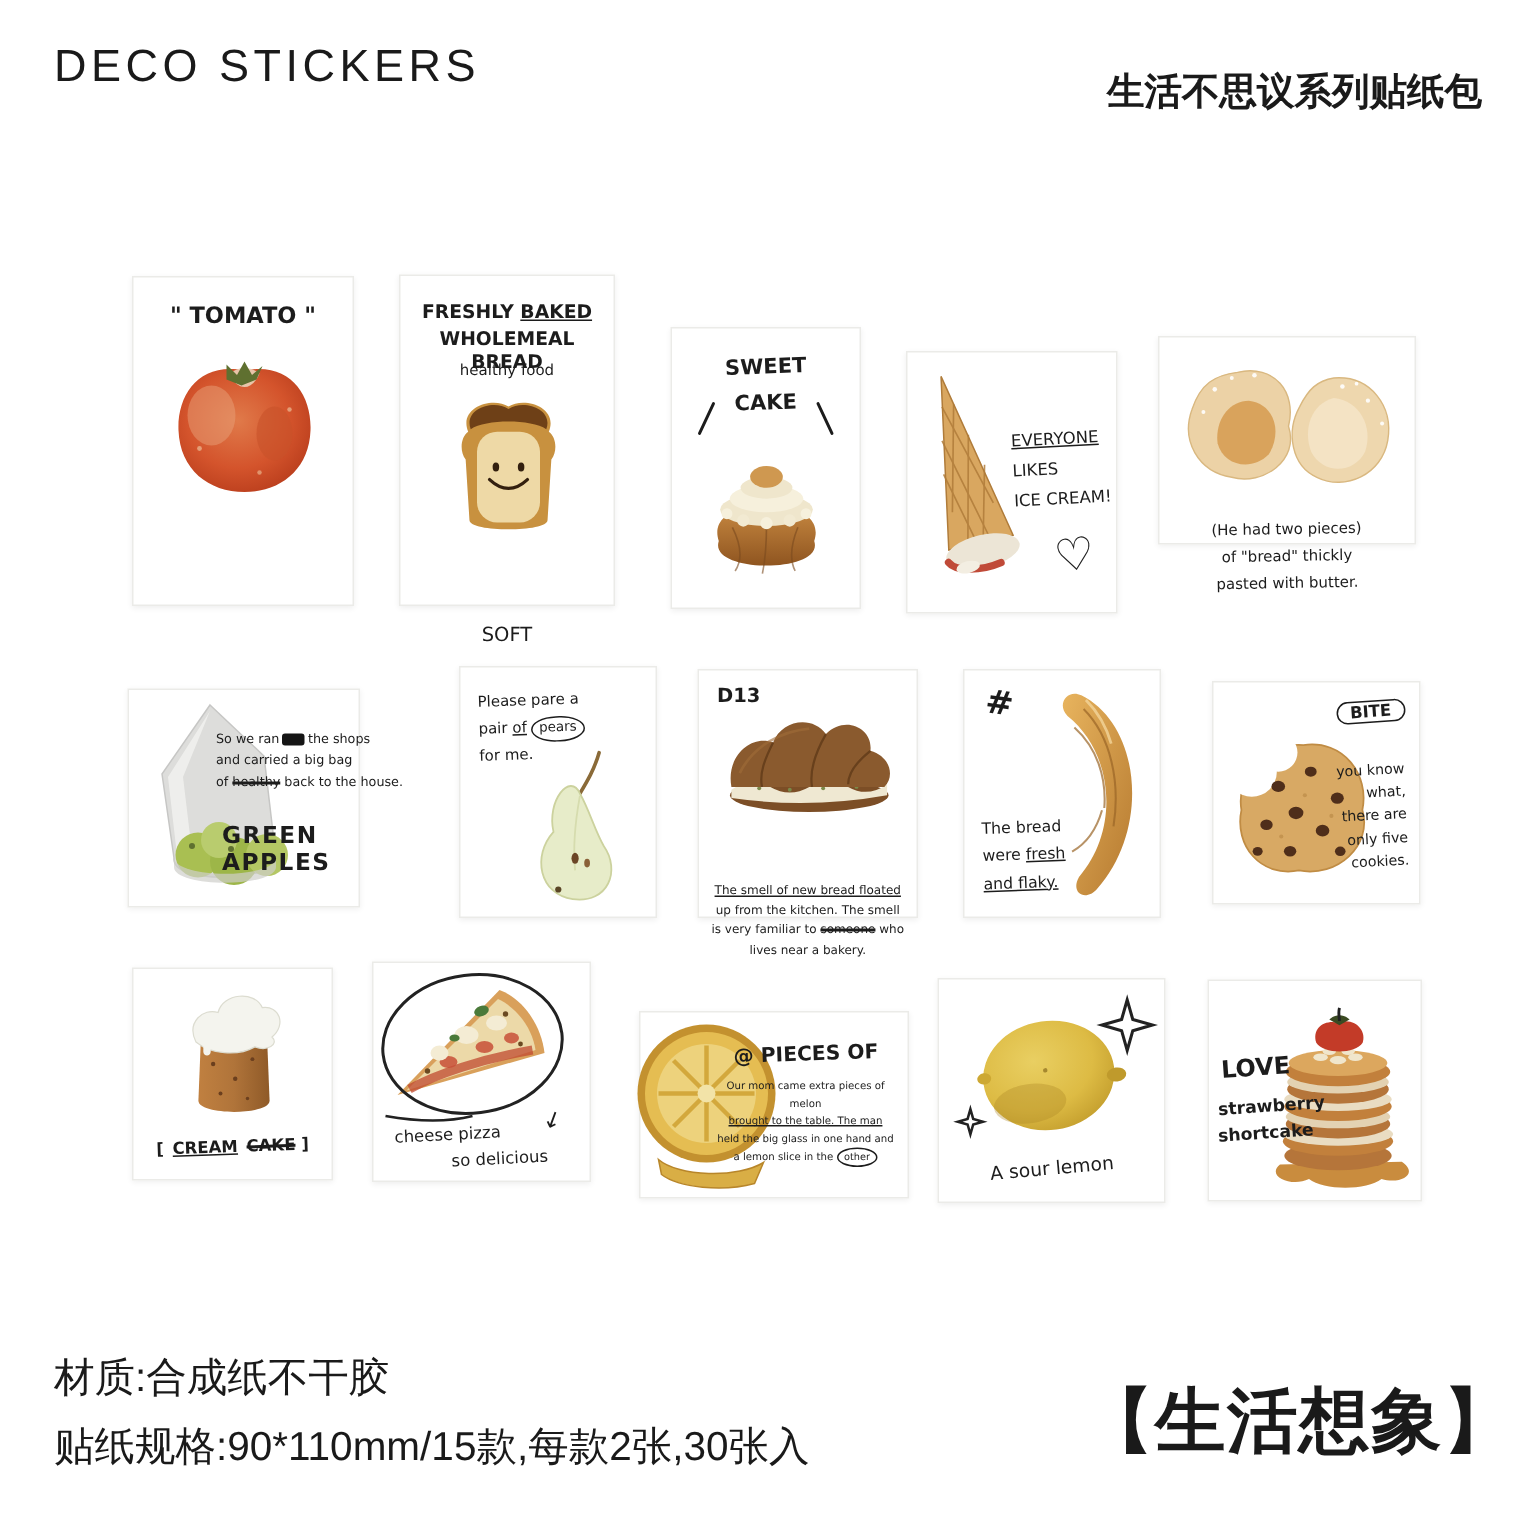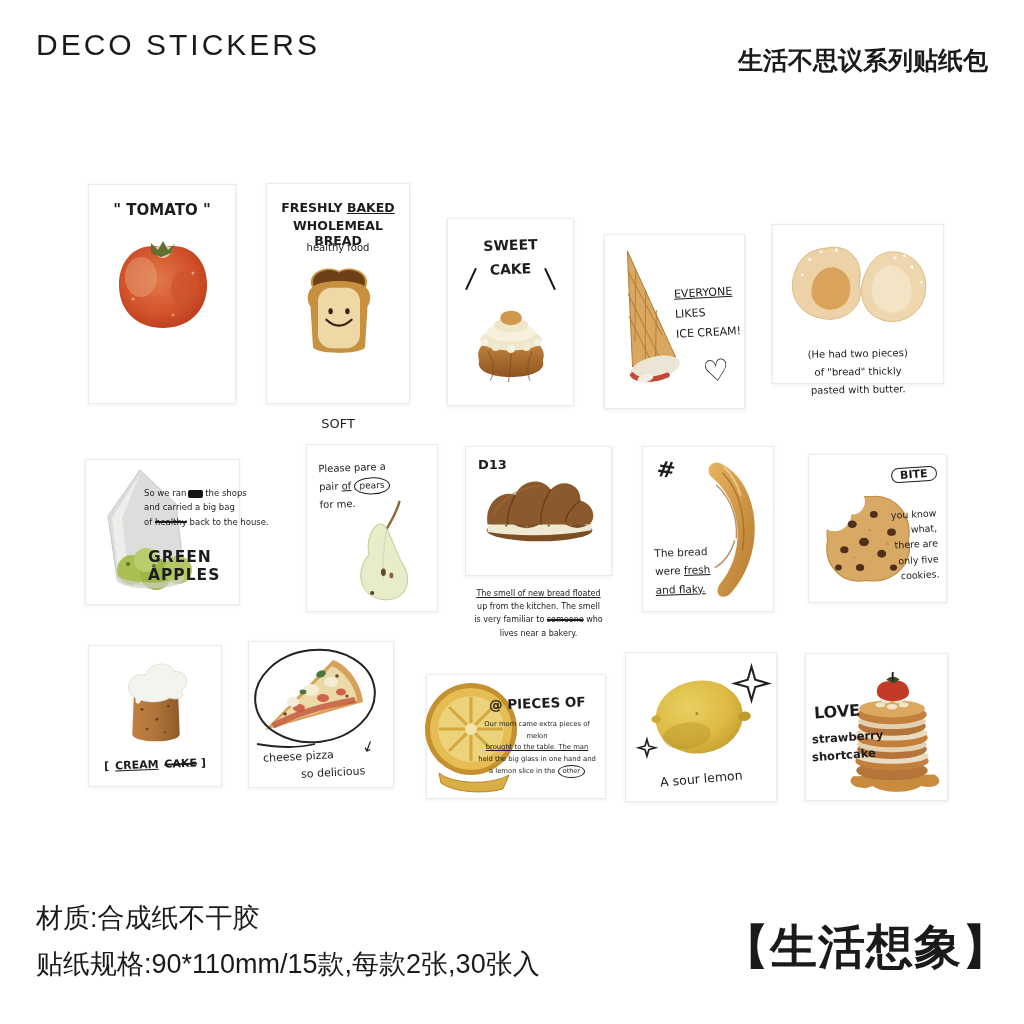--- a/index.html
+++ b/index.html
@@ -111,21 +111,21 @@
     </g>
   </svg>
   <div class="hw abs" style="left:70px;top:48px;font-size:11px;line-height:1.8;transform:rotate(-3deg);">
     <div class="strike ul">EVERYONE</div>
     <div>LIKES</div>
     <div>ICE CREAM!</div>
   </div>
   <div class="hw abs" style="left:98px;top:118px;font-size:30px;font-weight:700;transform:rotate(-8deg);">♡</div>
 </div>
 
-<div class="card" style="left:772px;top:224px;width:172px;height:160px;">
+<div class="card" style="left:772px;top:224px;width:172px;height:139px;">
   <svg class="abs" style="left:8px;top:10px;" width="156" height="104" viewBox="0 0 160 110">
     <path d="M44 14 C70 8 86 28 80 52 C88 76 62 94 40 88 C16 84 4 62 12 40 C18 22 28 16 44 14 Z" fill="#ecd2a6" stroke="#d9b880" stroke-width="1"></path>
     <path d="M52 34 C70 36 76 56 66 72 C54 84 34 80 30 64 C28 48 38 34 52 34 Z" fill="#d9a35c"></path>
     <path d="M112 18 C138 16 154 38 150 62 C146 86 120 98 100 88 C82 80 78 56 88 38 C94 26 100 20 112 18 Z" fill="#eed7ae" stroke="#d9b880" stroke-width="1"></path>
     <path d="M112 32 C130 34 140 52 134 70 C126 86 104 86 96 70 C90 54 96 36 112 32 Z" fill="#f4e3c4"></path>
     <g fill="#ffffff" opacity=".9">
       <circle cx="28" cy="26" r="1.6"></circle>
         <circle cx="40" cy="18" r="1.4"></circle>
         <circle cx="56" cy="16" r="1.6"></circle>
         <circle cx="20" cy="42" r="1.4"></circle>
@@ -171,21 +171,21 @@
   <svg class="abs" style="left:28px;top:52px;" width="92" height="112" viewBox="0 0 110 140">
     <path d="M78 6 C74 20 68 30 62 40" stroke="#8a6a38" stroke-width="3" fill="none" stroke-linecap="round"></path>
     <path d="M62 40 C54 22 34 46 40 72 C22 92 28 124 56 128 C86 132 96 104 82 84 C74 70 70 54 62 40 Z" fill="#e7ecc9" stroke="#ccd29e" stroke-width="1.5"></path>
     <path d="M62 42 C58 64 56 84 58 104" stroke="#d6dcae" stroke-width="1.5" fill="none"></path>
     <ellipse cx="58" cy="94" rx="3" ry="4.6" fill="#6b4526"></ellipse>
     <ellipse cx="68" cy="98" rx="2.4" ry="3.6" fill="#8a6038"></ellipse>
     <circle cx="44" cy="120" r="2.6" fill="#5a4526"></circle>
   </svg>
 </div>
 
-<div class="card" style="left:465px;top:446px;width:147px;height:130px;">
+<div class="card" style="left:465px;top:446px;width:147px;height:166px;">
   <div class="hw abs" style="left:12px;top:10px;font-size:13px;font-weight:700;">D13</div>
   <svg class="abs" style="left:8px;top:22px;" width="131" height="76" viewBox="0 0 140 82">
     <ellipse cx="70" cy="66" rx="57" ry="12" fill="#7c4e26"></ellipse>
     <path d="M14 62 Q28 52 42 60 T 70 60 T 98 60 T 126 58 L126 66 Q70 76 14 68 Z" fill="#efe8d2"></path>
     <g fill="#7a8a4a">
         <circle cx="34" cy="61" r="1.4"></circle>
         <circle cx="56" cy="62" r="1.4"></circle>
         <circle cx="80" cy="61" r="1.4"></circle>
         <circle cx="104" cy="60" r="1.4"></circle>
       </g>

